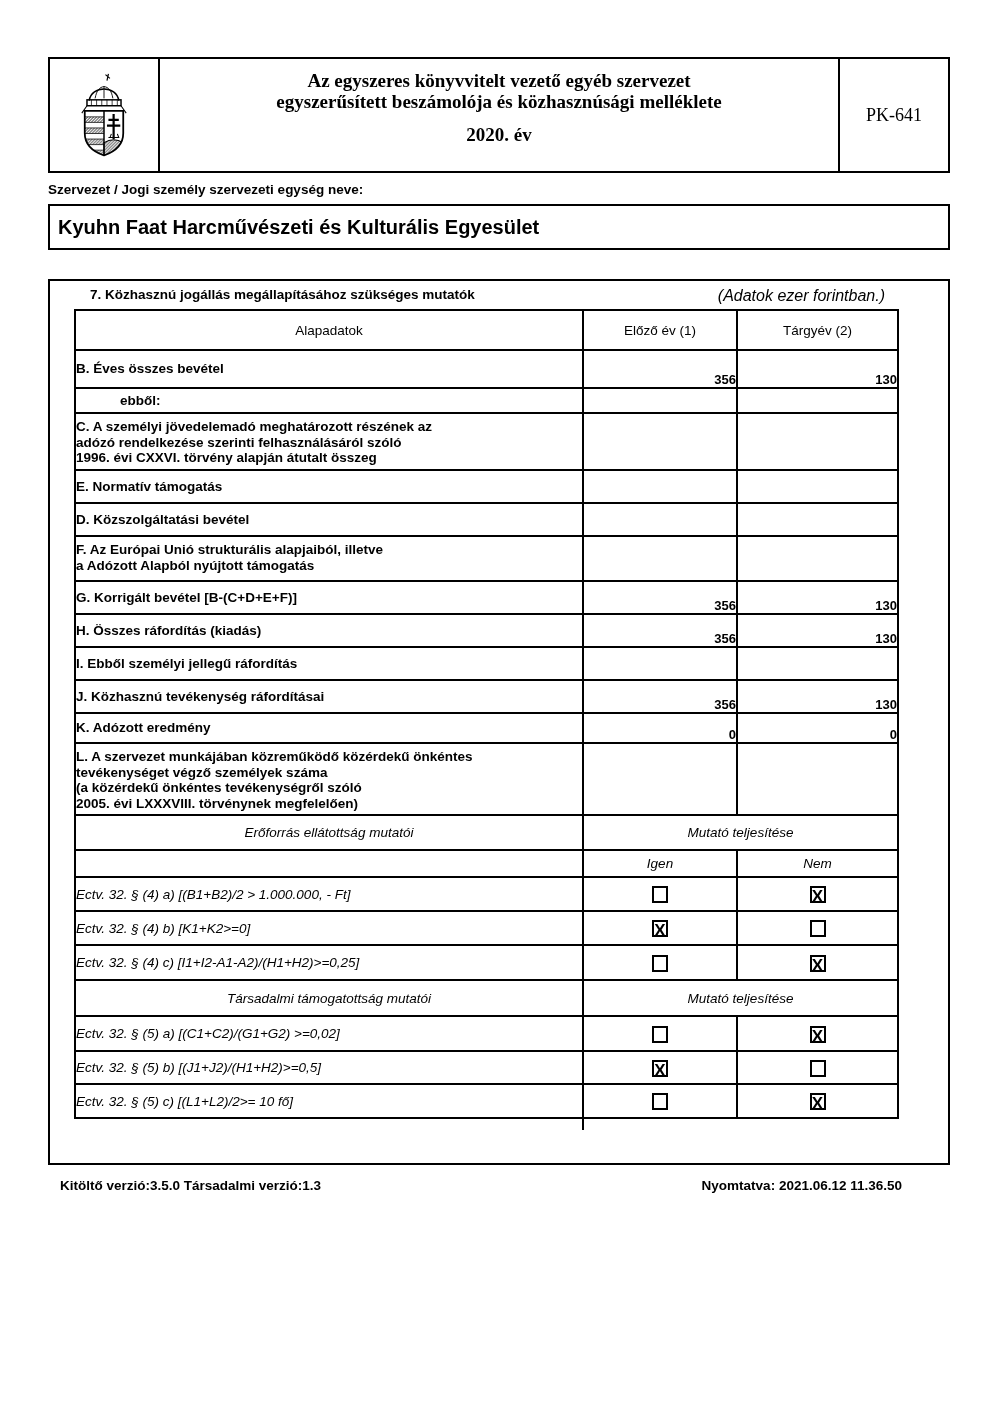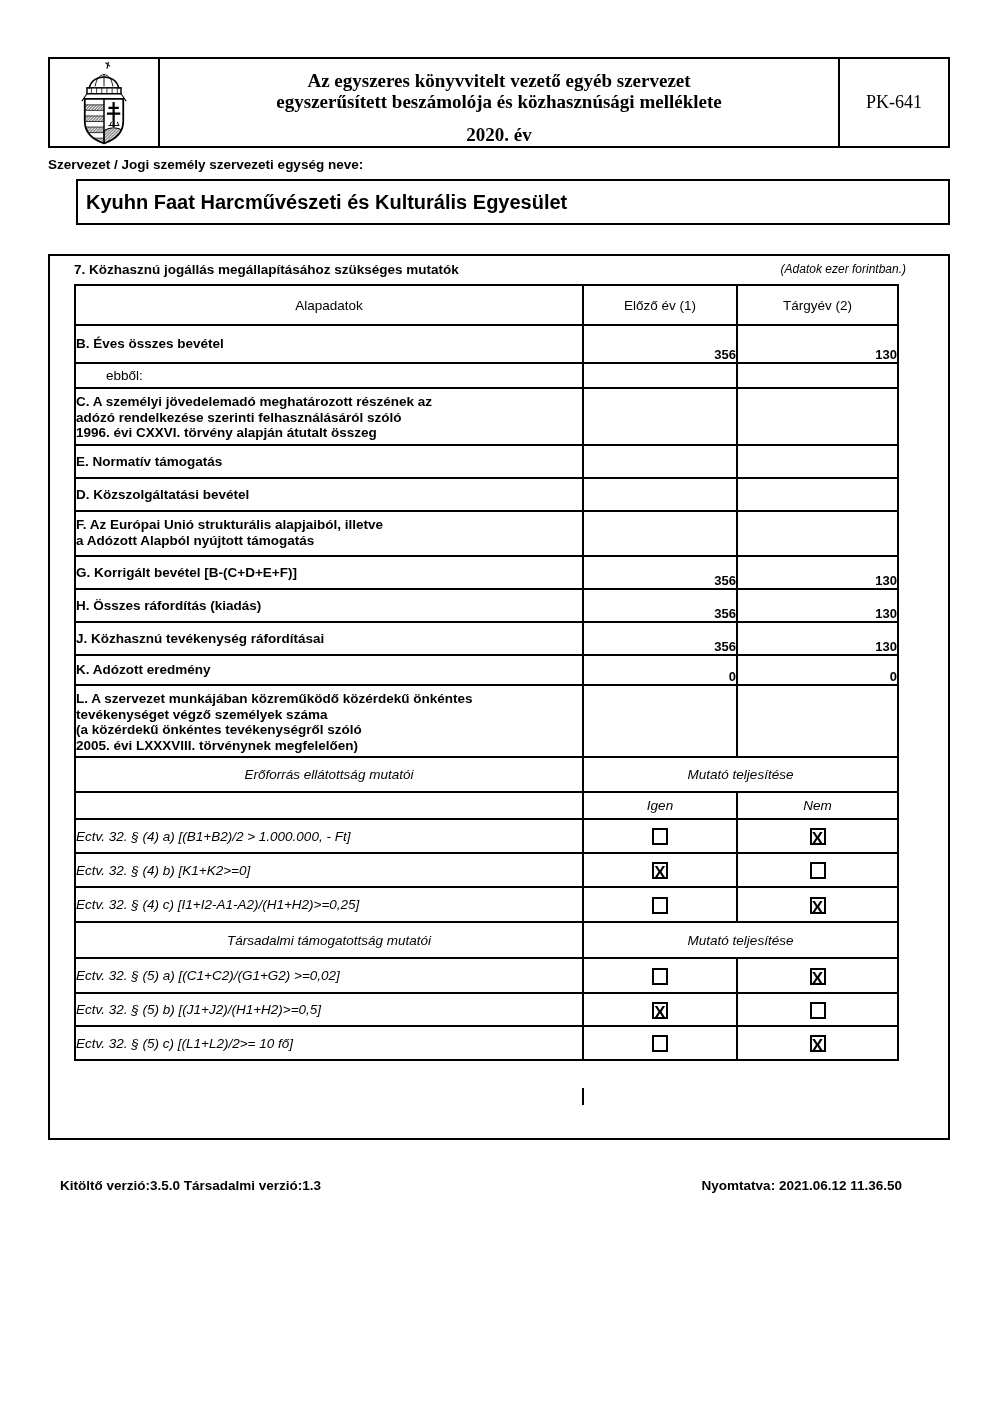--- a/index.html
+++ b/index.html
@@ -2,49 +2,49 @@
 <html lang="hu"><head>
 <meta charset="utf-8">
 <style>
   html,body{margin:0;padding:0;background:#ffffff;}
   .page{position:relative;width:992px;height:1403px;background:#fff;color:#000;
         font-family:"Liberation Sans",sans-serif;overflow:hidden;}
   .content{position:absolute;left:48px;top:57px;width:902px;}
   *{box-sizing:border-box;}
 
   
-  .header-box{display:flex;border:2px solid #000;height:91px;}
+  .header-box{display:flex;border:2px solid #000;height:116px;}
   .emblem-cell{width:110px;border-right:2px solid #000;display:flex;align-items:center;justify-content:center;}
   .title-cell{flex:1;border-right:2px solid #000;text-align:center;
               font-family:"Liberation Serif",serif;font-weight:bold;padding-top:11px;}
   .title-main{font-size:19px;line-height:21px;}
   .title-year{font-size:19px;margin-top:12px;}
   .pk-cell{width:108px;display:flex;align-items:center;justify-content:center;
            font-family:"Liberation Serif",serif;font-size:18px;}
 
   
   .org-label{margin-top:9px;font-size:13.5px;font-weight:bold;}
   .org-box{margin-top:7px;border:2px solid #000;height:46px;display:flex;align-items:center;
-           padding-left:8px;font-size:20px;font-weight:bold;margin-left:28px;}
+           padding-left:8px;font-size:20px;font-weight:bold;}
 
   
   .section-box{margin-top:29px;border:2px solid #000;height:886px;position:relative;
                padding:6px 0 0 24px;}
   .section-head{display:flex;justify-content:space-between;align-items:flex-start;
-                padding-right:42px;height:21px;}
+                padding-right:63px;height:21px;margin-left:16px;}
   .section-title{font-size:13.5px;font-weight:bold;padding-left:0px;}
-  .unit-note{font-size:12px;font-style:italic;}
+  .unit-note{font-size:16px;font-style:italic;}
 
   table.main{border-collapse:collapse;width:823px;table-layout:fixed;margin-top:1px;}
   table.main th,table.main td{border:2px solid #000;padding:0;}
   th.col{font-weight:normal;font-size:13.5px;text-align:center;vertical-align:middle;}
   td.lbl{font-weight:bold;font-size:13.5px;line-height:15.5px;padding:3px 6px 3px 8px;
          vertical-align:middle;white-space:pre-line;}
   td.lbl.multi{vertical-align:top;padding-top:5px;}
-  td.lbl.indent{font-weight:normal;padding-left:30px;}
+  td.lbl.indent{font-weight:bold;padding-left:44px;}
   td.val{font-weight:bold;font-size:13px;text-align:right;vertical-align:bottom;
          padding:0 10px 5px 0;}
   td.ghead,td.yn{font-style:italic;font-size:13.5px;font-weight:normal;text-align:center;
                  vertical-align:middle;}
   td.ind{font-style:italic;font-size:13.5px;padding-left:8px;vertical-align:middle;}
   td.cbc{text-align:center;vertical-align:middle;}
 
   .cb{display:inline-block;width:16px;height:17px;border:2px solid #000;position:relative;
       vertical-align:middle;background:#fff;}
   .cb[data-checked="true"]::before{content:"X";position:absolute;left:0;top:-1px;width:100%;
@@ -174,20 +174,25 @@
           <td class="lbl">G. Korrigált bevétel [B-(C+D+E+F)]</td>
           <td class="val">356</td>
           <td class="val">130</td>
         </tr>
         <tr style="height:33px">
           <td class="lbl">H. Összes ráfordítás (kiadás)</td>
           <td class="val">356</td>
           <td class="val">130</td>
         </tr>
         <tr style="height:33px">
+          <td class="lbl">I. Ebből személyi jellegű ráfordítás</td>
+          <td class="val"></td>
+          <td class="val"></td>
+        </tr>
+        <tr style="height:33px">
           <td class="lbl">J. Közhasznú tevékenység ráfordításai</td>
           <td class="val">356</td>
           <td class="val">130</td>
         </tr>
         <tr style="height:30px">
           <td class="lbl">K. Adózott eredmény</td>
           <td class="val">0</td>
           <td class="val">0</td>
         </tr>
         <tr style="height:72px">

